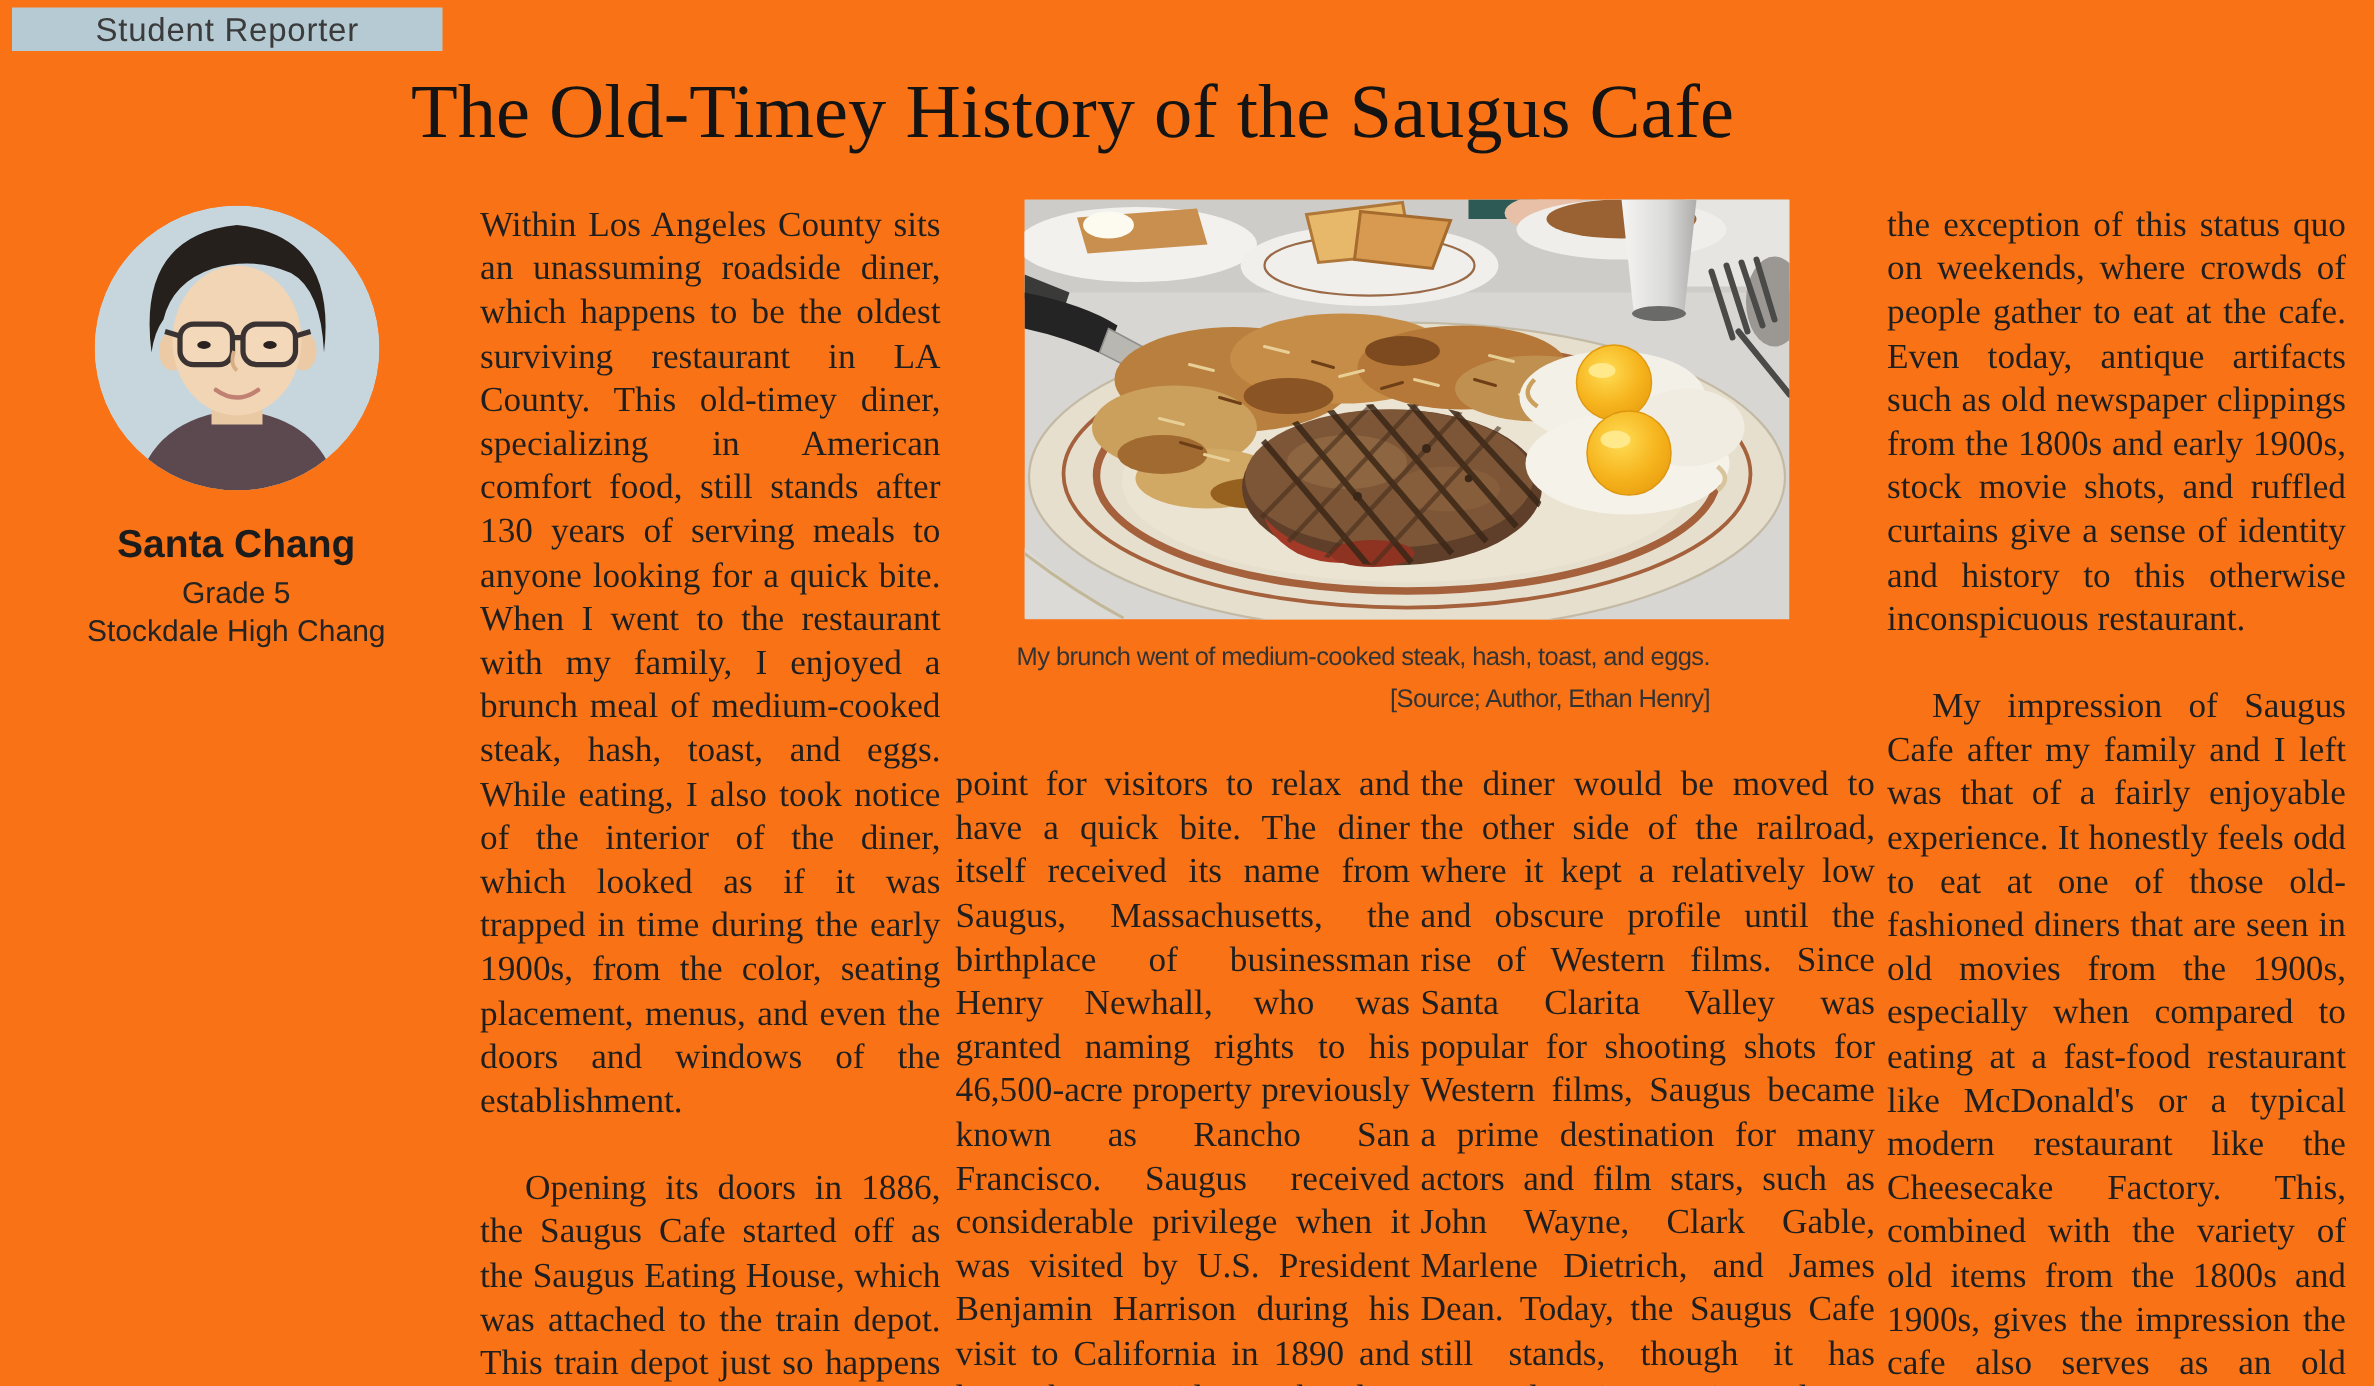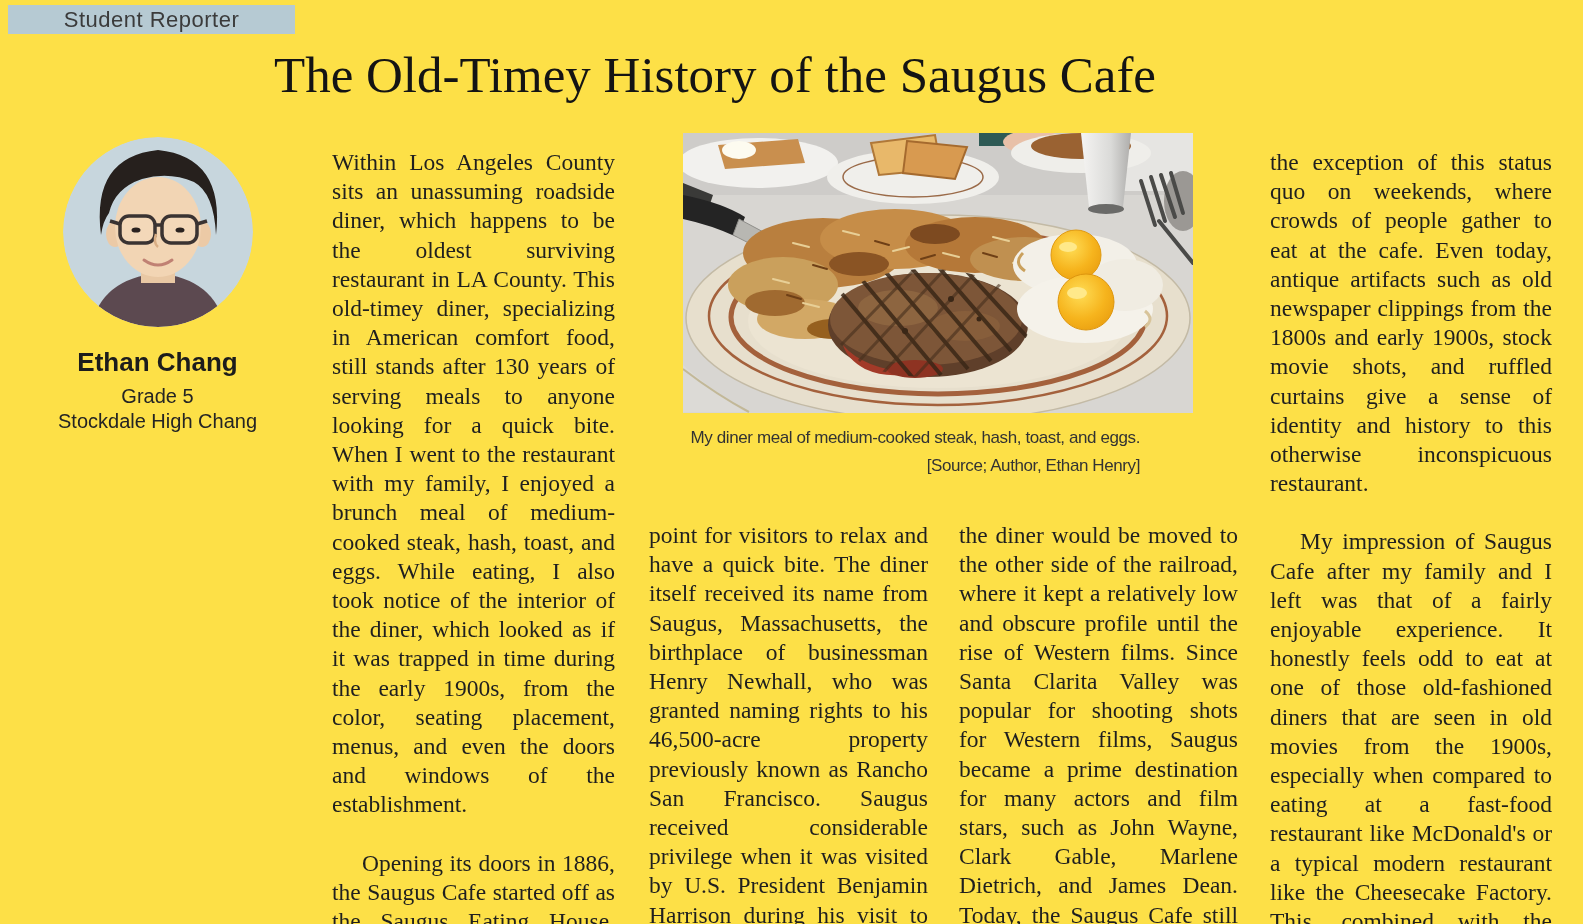--- a/index.html
+++ b/index.html
@@ -1,17 +1,17 @@
 <!DOCTYPE html>
 <html lang="en"><head>
 <meta charset="utf-8">
 <style>
   html,body{margin:0;padding:0;background:#ffffff;}
   .page{
-    position:relative;width:1583px;height:924px;background:#fde047;
+    position:relative;width:1583px;height:924px;background:#f97316;
     font-family:"Liberation Serif",serif;color:#222;overflow:hidden;
   }
   
   .kicker-band{
     position:absolute;left:8px;top:5px;width:287px;height:29px;
     background:#b6cad3;display:flex;align-items:center;justify-content:center;
   }
   .kicker-band span{
     font-family:"Liberation Sans",sans-serif;font-size:22px;color:#3b3b3b;
     letter-spacing:.5px;
@@ -31,21 +31,21 @@
   }
   .author-meta{
     margin-top:6px;font-family:"Liberation Sans",sans-serif;font-size:20px;
     color:#242424;line-height:25px;
   }
   
   .col{
     position:absolute;text-align:justify;text-justify:inter-word;
     font-size:23.5px;line-height:29.2px;color:#1f1f1f;hyphens:auto;
   }
-  .col p{margin:12px;}
+  .col p{margin:0;}
   .col p.para2{margin-top:29px;text-indent:30px;}
   .col1{left:320px;top:136px;width:307px;}
   .col2{left:637px;top:509px;width:303px;}
   .col3{left:947px;top:509px;width:303px;}
   .col4{left:1258px;top:136px;width:306px;}
   
   .photo{position:absolute;left:683px;top:133px;width:510px;height:280px;margin:0;}
   .photo svg{display:block;width:100%;height:100%;}
   .caption{
     position:absolute;left:663px;top:424px;width:477px;text-align:right;
@@ -85,21 +85,21 @@
           <line x1="92" y1="88" x2="99" y2="88" stroke="#3a3332" stroke-width="3.5"></line>
           <line x1="57" y1="87" x2="47" y2="84" stroke="#3a3332" stroke-width="3.5"></line>
           <line x1="134" y1="87" x2="144" y2="84" stroke="#3a3332" stroke-width="3.5"></line>
           <ellipse cx="73" cy="93" rx="4.5" ry="2.6" fill="#2a2220"></ellipse>
           <ellipse cx="117" cy="93" rx="4.5" ry="2.6" fill="#2a2220"></ellipse>
           <path d="M93,97 q-3,9 2,13" stroke="#d9ae85" stroke-width="2.5" fill="none"></path>
           <path d="M81,123 q14,10 28,0" stroke="#c08173" stroke-width="3" fill="none" stroke-linecap="round"></path>
         </g>
       </svg>
     </div>
-    <div class="author-name">Ethan Chang</div>
+    <div class="author-name">Santa Chang</div>
     <div class="author-meta">Grade 5</div>
     <div class="author-meta" style="margin-top:0;">Stockdale High Chang</div>
   </div>
 
   <div class="col col1">
     <p>Within Los Angeles County sits an unassuming roadside diner, which happens to be the oldest surviving restaurant in LA County. This old-timey diner, specializing in American comfort food, still stands after 130 years of serving meals to anyone looking for a quick bite. When I went to the restaurant with my family, I enjoyed a brunch meal of medium-cooked steak, hash, toast, and eggs. While eating, I also took notice of the interior of the diner, which looked as if it was trapped in time during the early 1900s, from the color, seating placement, menus, and even the doors and windows of the establishment.</p>
     <p class="para2">Opening its doors in 1886, the Saugus Cafe started off as the Saugus Eating House, which was attached to the train depot. This train depot just so happens to be part of the larger greater Southern Pacific rail network, making the restaurant a perfect stopping</p>
   </div>
 
   <figure class="photo">
@@ -224,21 +224,21 @@
         <circle cx="403" cy="169" r="28" fill="url(#yolk)" stroke="#dd960e" stroke-width="1"></circle>
         <ellipse cx="394" cy="160" rx="10" ry="6" fill="#ffe98a"></ellipse>
       </g>
 
       <path d="M0,232 Q30,258 62,279 L0,279 Z" fill="#dcdad6"></path>
       <path d="M0,236 Q34,262 66,279" stroke="#c2b898" stroke-width="2" fill="none"></path>
     </svg>
   </figure>
 
   <div class="caption">
-    <div>My diner meal of medium-cooked steak, hash, toast, and eggs.</div>
+    <div>My brunch went of medium-cooked steak, hash, toast, and eggs.</div>
     <div>[Source; Author, Ethan Henry]</div>
   </div>
 
   <div class="col col2">
     <p>point for visitors to relax and have a quick bite. The diner itself received its name from Saugus, Massachusetts, the birthplace of businessman Henry Newhall, who was granted naming rights to his 46,500-acre property previously known as Rancho San Francisco. Saugus received considerable privilege when it was visited by U.S. President Benjamin Harrison during his visit to California in 1890 and later by President Theodore Roosevelt in 1903. Eventually,</p>
   </div>
 
   <div class="col col3">
     <p>the diner would be moved to the other side of the railroad, where it kept a relatively low and obscure profile until the rise of Western films. Since Santa Clarita Valley was popular for shooting shots for Western films, Saugus became a prime destination for many actors and film stars, such as John Wayne, Clark Gable, Marlene Dietrich, and James Dean. Today, the Saugus Cafe still stands, though it has returned to its previous sleepy and low profile in LA County, with</p>
   </div>

